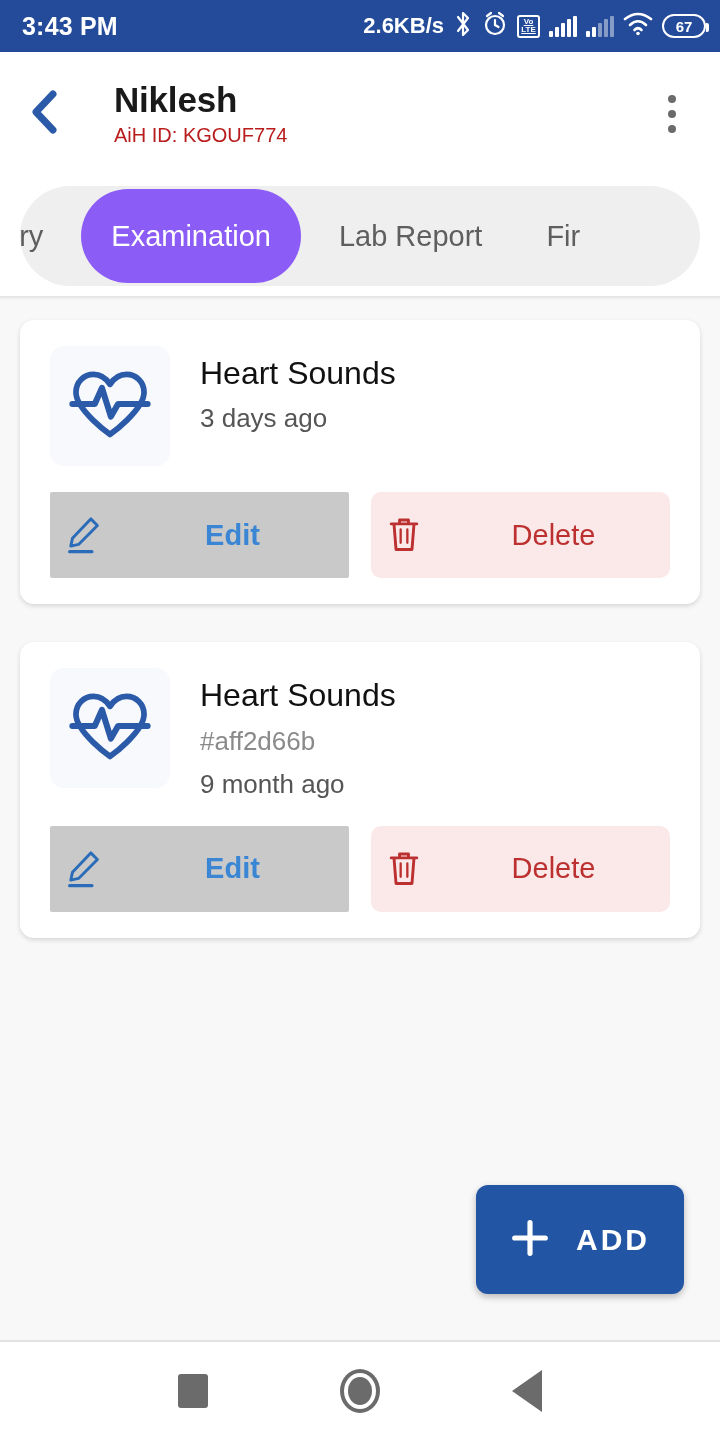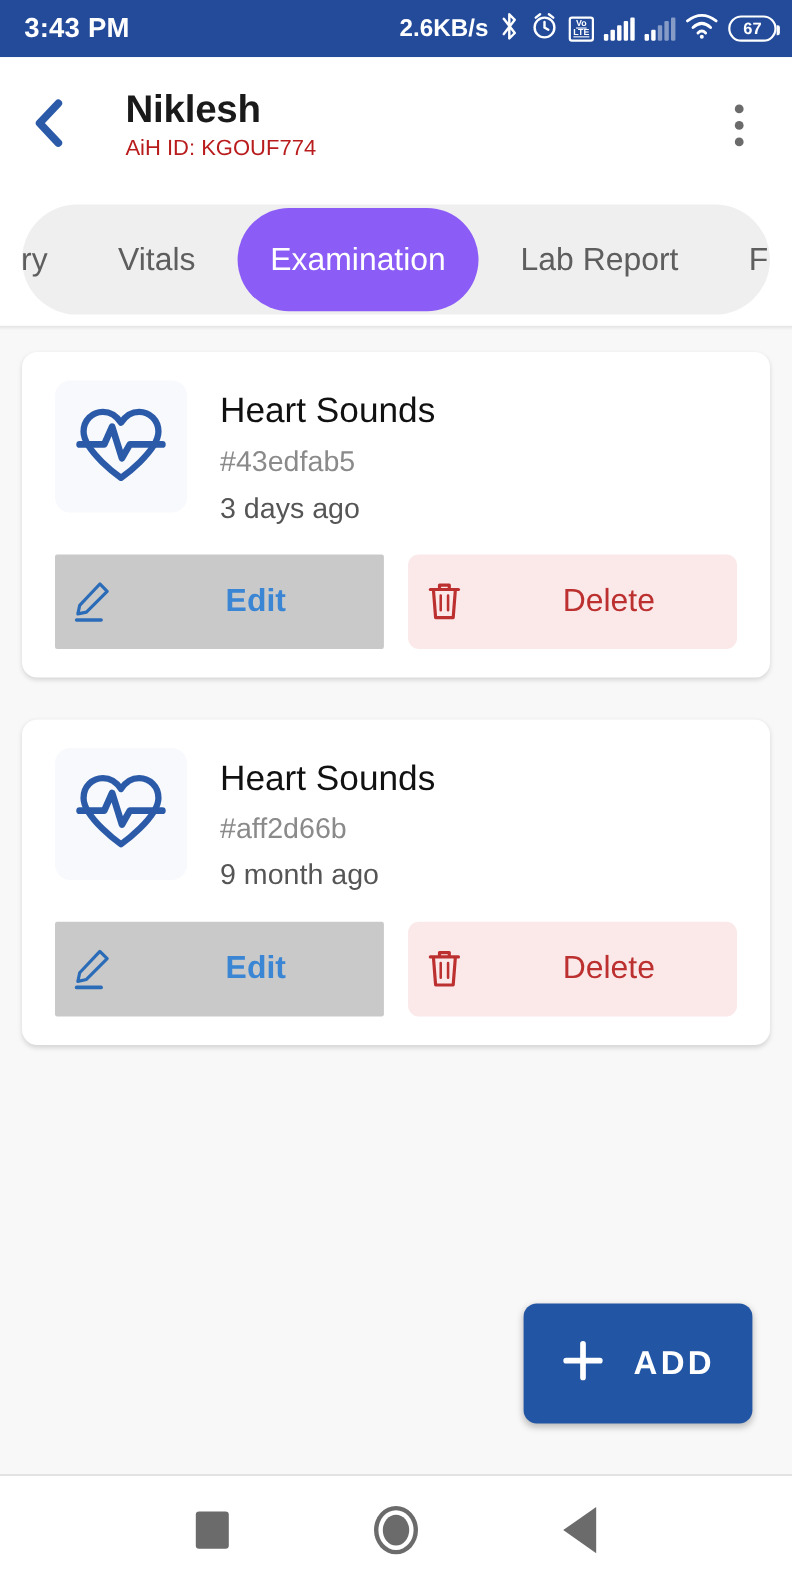--- a/index.html
+++ b/index.html
@@ -194,21 +194,20 @@
         <i></i>
         <i></i>
         <i></i>
       </div>
   </div>
 
   <div class="tab-zone">
     <div class="tab-track">
       <div class="tab-scroll">
         <div class="tab">istory</div>
-        <div class="tab">Vitals</div>
         <div class="tab active">Examination</div>
         <div class="tab">Lab Report</div>
         <div class="tab">Fir</div>
       </div>
     </div>
   </div>
   <div class="appbar-shadow"></div>
 
   <div class="content">
 
@@ -217,21 +216,20 @@
         <div class="thumb">
           <span>
             <svg width="86" height="86" viewBox="0 0 48 48">
               <path d="M24 41 C24 41 5 27.5 5 17.5 C5 11.8 9.4 7.5 14.8 7.5 C18.6 7.5 21.8 9.7 24 13 C26.2 9.7 29.4 7.5 33.2 7.5 C38.6 7.5 43 11.8 43 17.5 C43 27.5 24 41 24 41 Z" fill="none" stroke="#2B5BA8" stroke-width="3.2" stroke-linejoin="round" stroke-linecap="round"></path>
               <path d="M3 24 L15.5 24 L19.5 15 L24.5 31 L28.5 24 L45 24" fill="none" stroke="#2B5BA8" stroke-width="3.4" stroke-linejoin="round" stroke-linecap="round"></path>
             </svg>
           </span>
         </div>
         <div class="card-meta">
           <div class="card-title">Heart Sounds</div>
-          <div class="card-code">#43edfab5</div>
           <div class="card-time">3 days ago</div>
         </div>
       </div>
       <div class="card-actions">
         <div class="act act-edit">
           <span class="ico">
             <svg width="38" height="40" viewBox="0 0 34 36">
               <path d="M24 3.5 L30 9.5 L13 26.5 L6 28 L7.5 21 Z" fill="none" stroke="#2B6CB8" stroke-width="2.6" stroke-linejoin="round"></path>
               <path d="M5 33 L25 33" stroke="#2B6CB8" stroke-width="3" stroke-linecap="round"></path>
             </svg>

